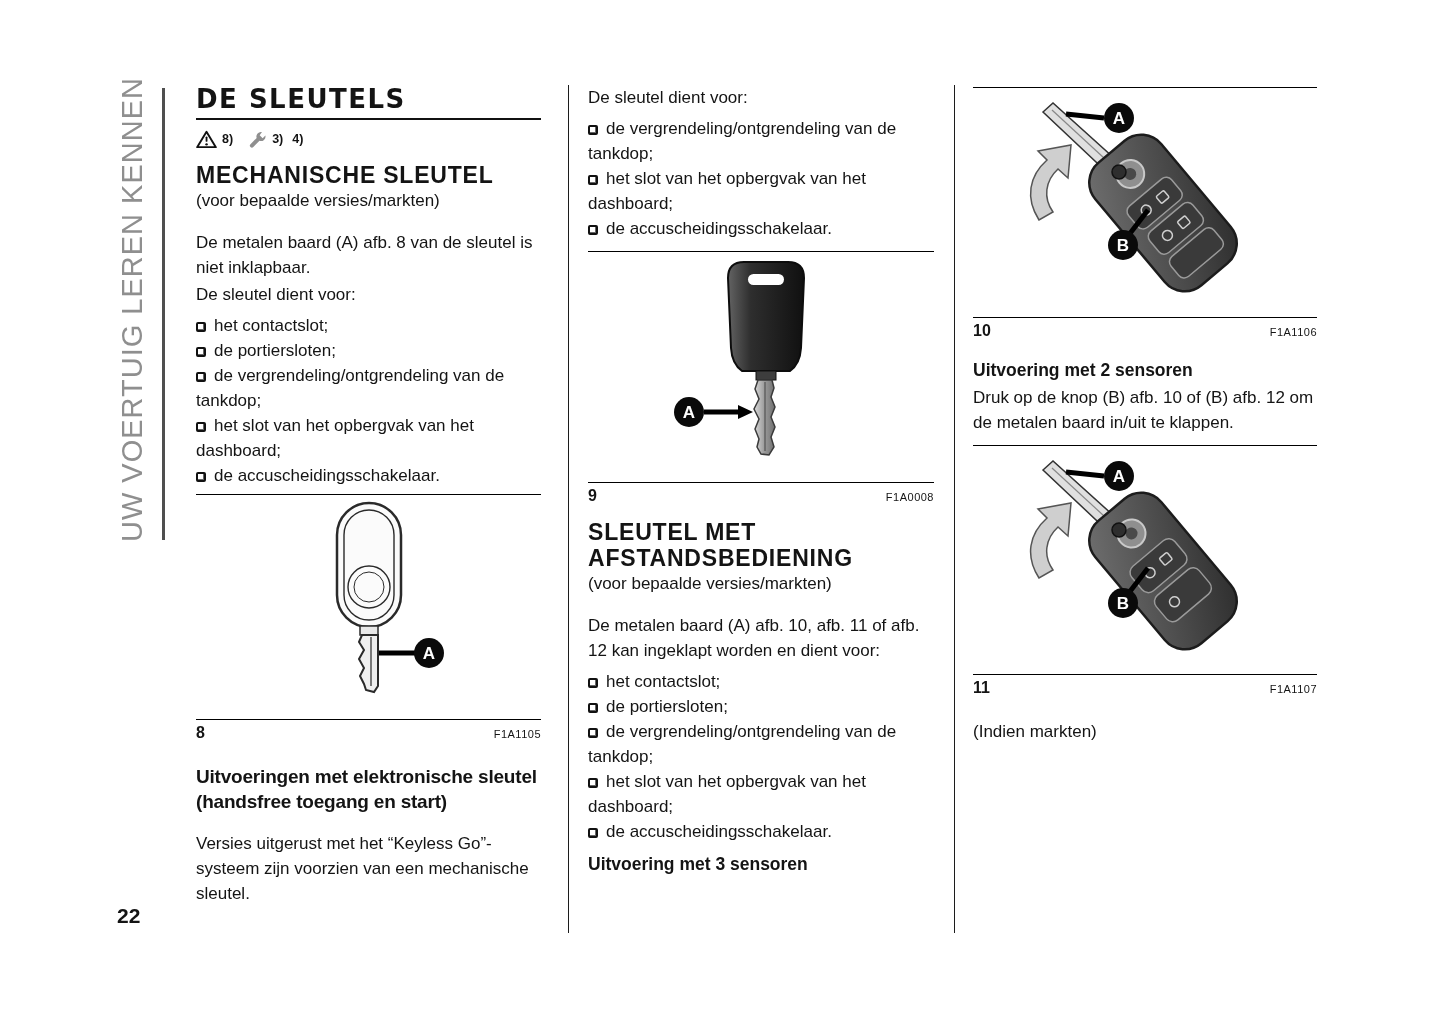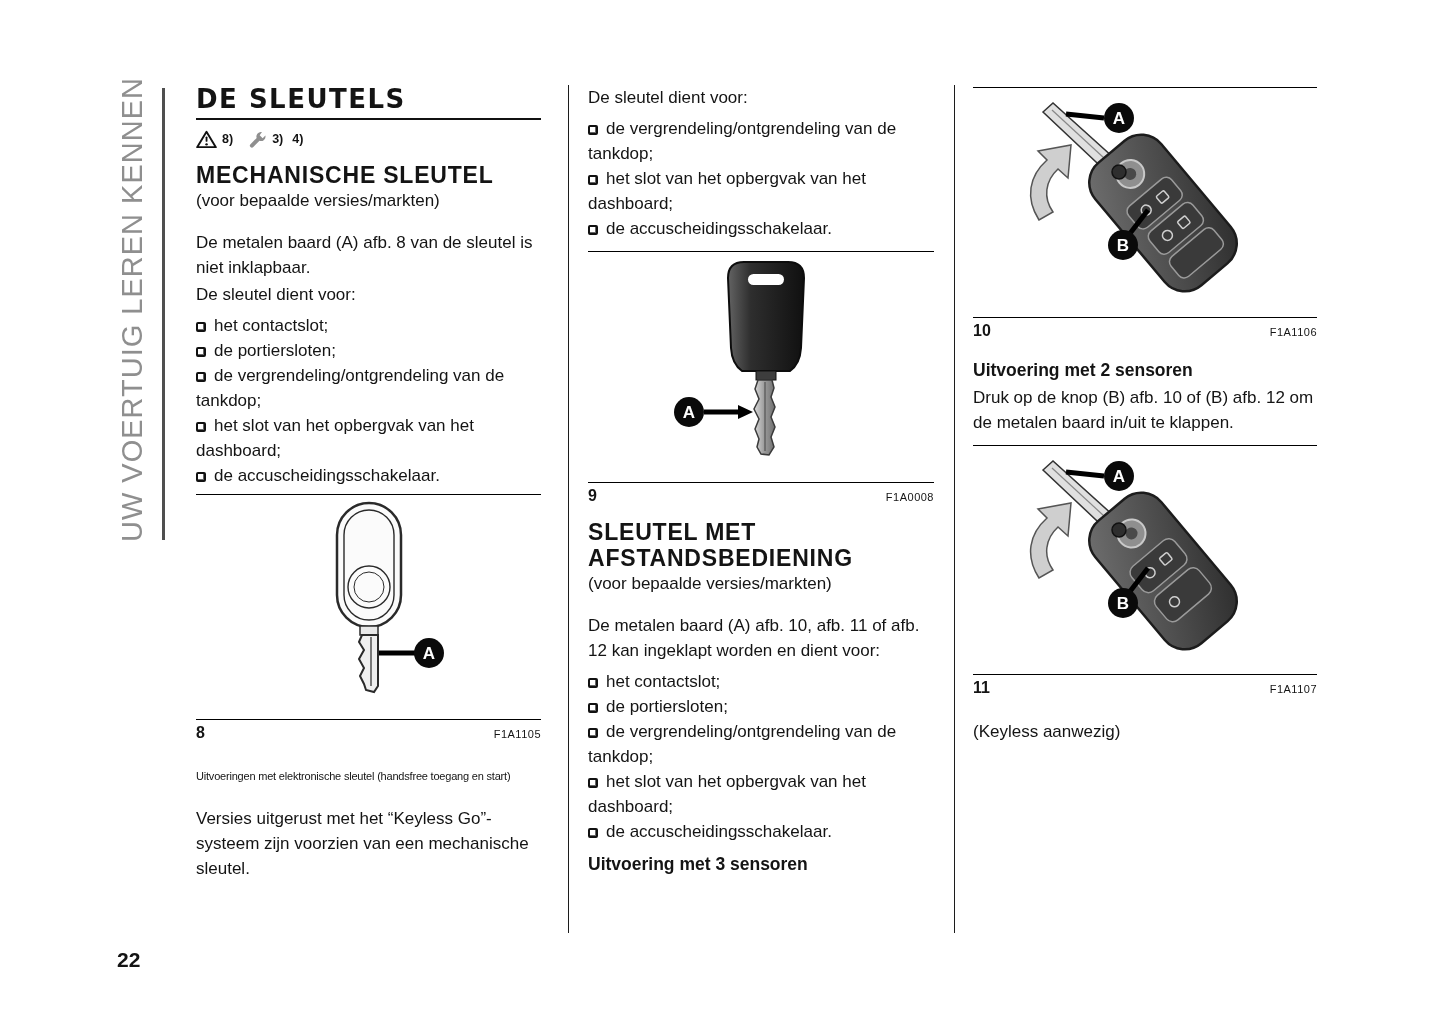--- a/index.html
+++ b/index.html
@@ -31,21 +31,21 @@
     position: absolute;
     left: 162px;
     top: 88px;
     width: 3px;
     height: 452px;
     background: #4f4f4f;
   }
   .page-number {
     position: absolute;
     left: 117px;
-    top: 948px;
+    top: 904px;
     font-size: 21px;
     font-weight: bold;
   }
 
   
   .divider {
     position: absolute;
     top: 85px;
     height: 848px;
     width: 1px;
@@ -71,22 +71,22 @@
 
   .h2 {
     font-family: Liberation Sans, sans-serif;
     font-size: 23px;
     font-weight: bold;
     letter-spacing: 0.8px;
     line-height: 26px;
     margin-top: 12px;
   }
   .h3 {
-    font-size: 11px;
-    font-weight: normal;
+    font-size: 19px;
+    font-weight: bold;
     line-height: 25px;
     letter-spacing: -0.2px;
     margin-top: 22px;
   }
   .h4 {
     font-size: 17.5px;
     font-weight: bold;
     line-height: 25px;
     margin-top: 8px;
   }
@@ -343,16 +343,16 @@
           <circle cx="150" cy="157" r="15" fill="#0a0a0a"></circle>
           <text class="marker-letter" x="150" y="163">B</text>
         </g>
       </svg>
     </div>
     <div class="figcaption">
       <span class="fignum">11</span>
       <span class="figcode">F1A1107</span>
     </div>
 
-    <div class="p" style="margin-top:22px">(Keyless aanwezig)</div>
+    <div class="p" style="margin-top:22px">(Indien markten)</div>
   </div>
 
 </div>
 
 </body></html>

